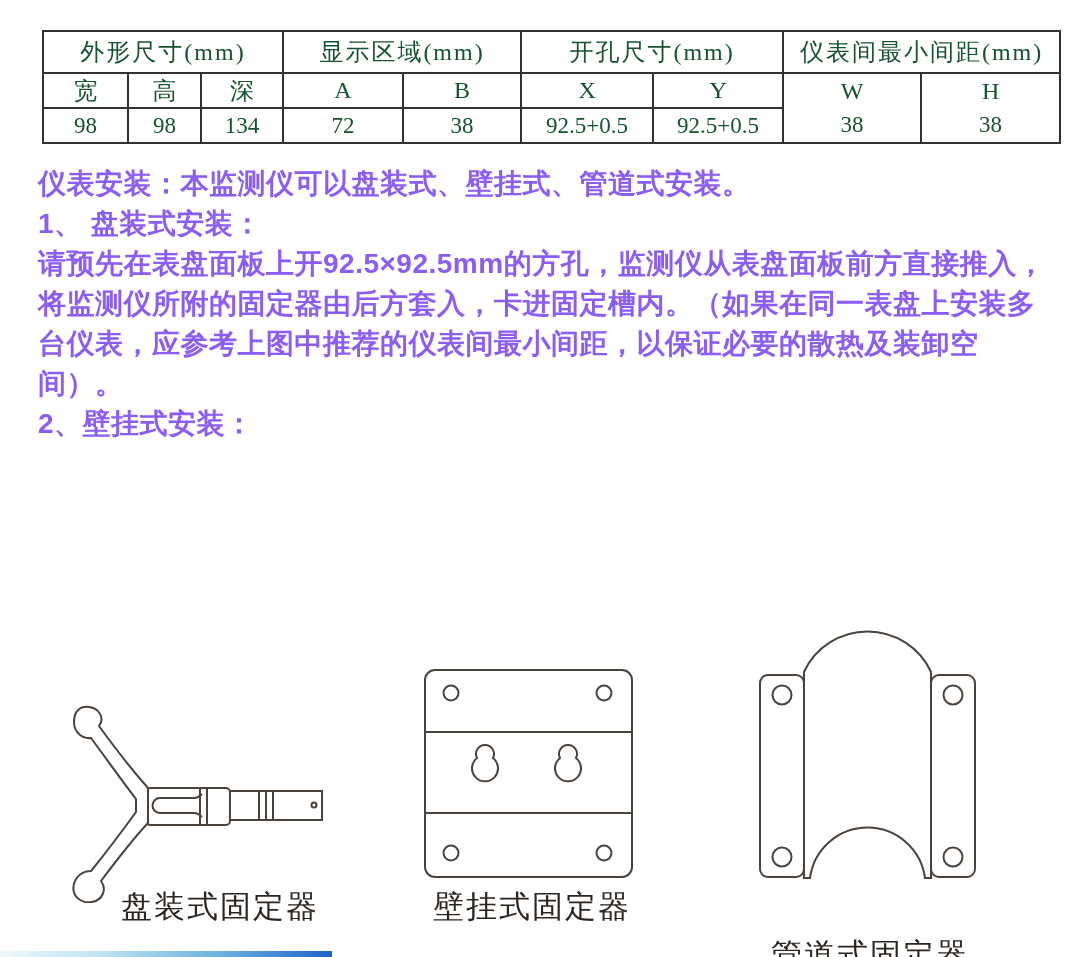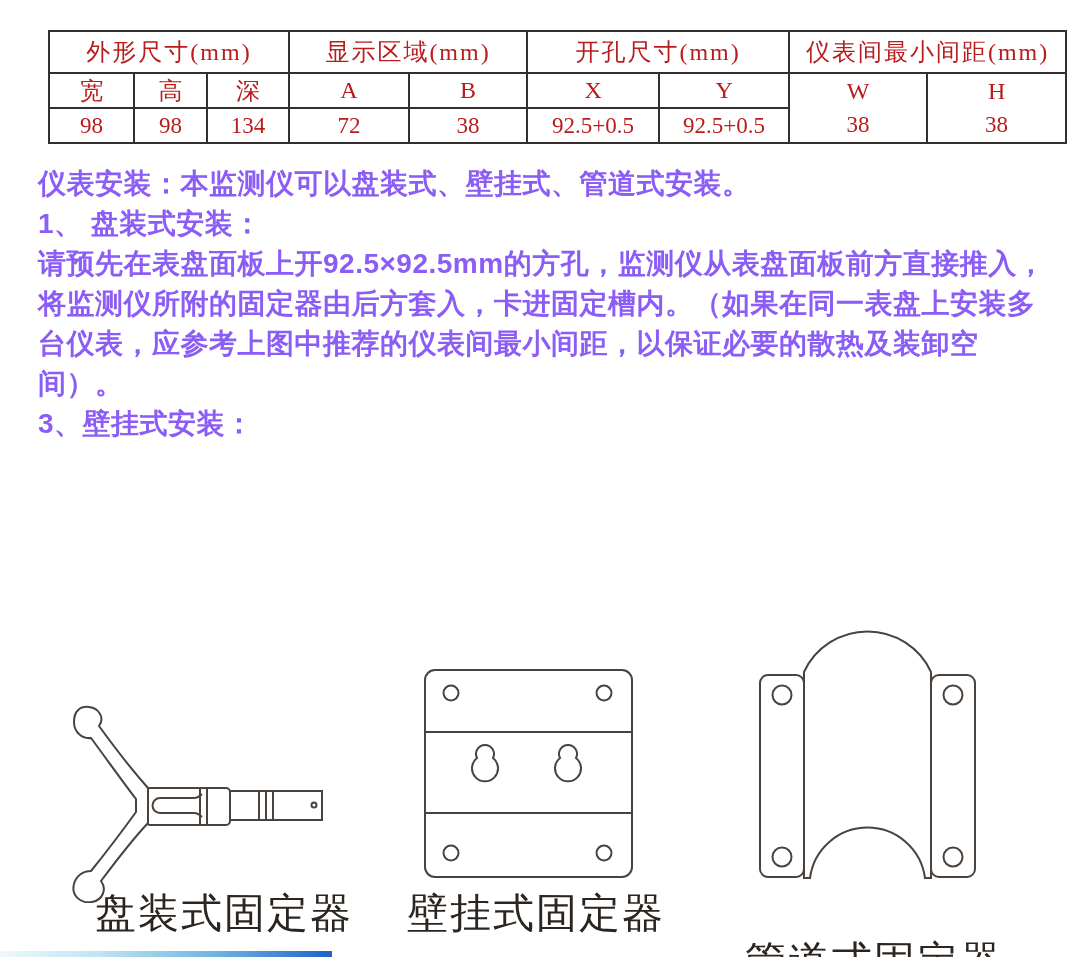--- a/index.html
+++ b/index.html
@@ -7,26 +7,26 @@
     position:relative;
     width:1080px;height:957px;
     background:#ffffff;
     font-family:"Liberation Sans",sans-serif;
     color:#1d1d1d;
     overflow:hidden;
   }
 
   
   .dim-table{
-    position:absolute;left:48px;top:30px;
+    position:absolute;left:42px;top:30px;
     border-collapse:collapse;
     table-layout:fixed;
     width:1017px;
     font-family:"Liberation Serif",serif;
-    color:#b91c1c;
+    color:#14532d;
   }
   .dim-table th,.dim-table td{
     border:2px solid #33302e;
     text-align:center;
     vertical-align:middle;
     padding:0;
     font-weight:normal;
     white-space:nowrap;
     overflow:hidden;
   }
@@ -44,21 +44,21 @@
   }
   .bodytext p{margin:0;}
 
   
   .figure{position:absolute;}
   .figure svg{display:block;}
   .caption{
     position:absolute;top:886px;width:250px;
     text-align:center;
     font-family:"Liberation Serif",serif;
-    font-size:41px;color:#2b2520;letter-spacing:2px;
+    font-size:31px;color:#2b2520;letter-spacing:2px;
     white-space:nowrap;
   }
   .cap-1{left:95px;}
   .cap-2{left:407px;}
   .cap-3{left:745px;margin-top:48px;}
 
   .line-art{stroke:#4a423c;stroke-width:2;fill:#ffffff;}
   .line-art-open{stroke:#4a423c;stroke-width:2;fill:none;}
 
   
@@ -114,21 +114,21 @@
       <td class="no-t">38</td>
       <td class="no-t">38</td>
     </tr>
   </tbody>
     </table>
 
   <div class="bodytext">
     <p>仪表安装：本监测仪可以盘装式、壁挂式、管道式安装。</p>
     <p>1、 盘装式安装：</p>
     <p>请预先在表盘面板上开92.5×92.5mm的方孔，监测仪从表盘面板前方直接推入，将监测仪所附的固定器由后方套入，卡进固定槽内。（如果在同一表盘上安装多台仪表，应参考上图中推荐的仪表间最小间距，以保证必要的散热及装卸空间）。</p>
-    <p>3、壁挂式安装：</p>
+    <p>2、壁挂式安装：</p>
   </div>
 
   <div class="figure" style="left:62px;top:698px;">
     <svg width="275" height="205" viewBox="0 0 275 205">
 
       <rect class="line-art" x="84" y="90" width="84" height="37" rx="4"></rect>
       <line class="line-art-open" x1="138" y1="90" x2="138" y2="127"></line>
       <line class="line-art-open" x1="145" y1="90" x2="145" y2="127"></line>
 
       <rect class="line-art" x="168" y="93" width="92" height="29"></rect>

